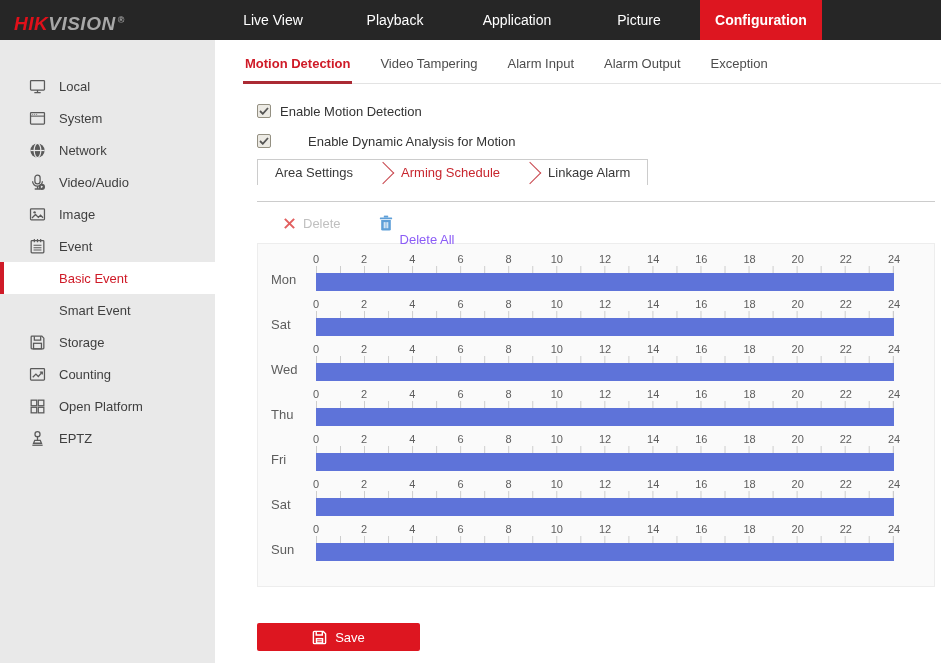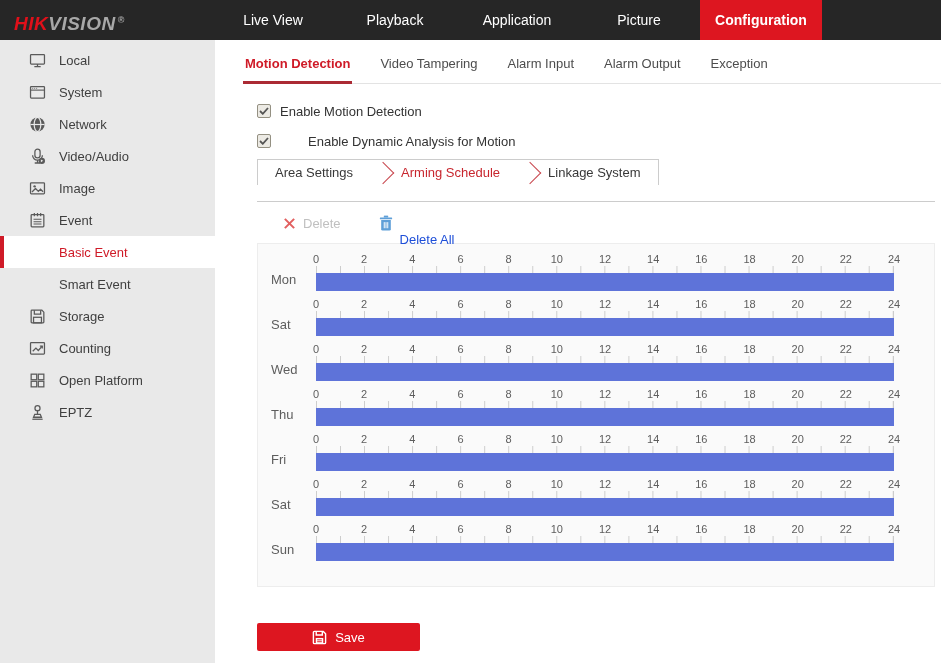--- a/index.html
+++ b/index.html
@@ -13,21 +13,21 @@
   .topbar { position:absolute; top:0; left:0; width:941px; height:40px; background:#262626; }
   .logo { position:absolute; left:14px; top:0; height:40px; line-height:40px;
           font-style:italic; font-weight:bold; font-size:19px; letter-spacing:.5px; color:#a8a8a8; cursor:default; }
   .logo .hik { color:#e0101a; }
   .logo .reg { font-size:9px; font-style:normal; vertical-align:super; margin-left:2px; }
   .nav { position:absolute; left:212px; top:0; height:40px; display:flex; }
   .nav-item { width:122px; height:40px; line-height:40px; text-align:center; color:#fff; font-size:14px; cursor:pointer; }
   .nav-item.active { background:#dd1620; font-weight:bold; }
 
   
-  .sidebar { position:absolute; left:0; top:40px; width:215px; height:623px; background:#e9e9e9; padding-top:4px; }
+  .sidebar { position:absolute; left:0; top:40px; width:215px; height:623px; background:#e9e9e9; padding-top:30px; }
   .side-item { position:relative; height:32px; display:flex; align-items:center; padding-left:28px;
                color:#3f3f3f; cursor:pointer; }
   .side-item .icon-box { width:19px; height:19px; margin-right:12px; flex:none; }
   .side-item.active { background:#fff; color:#cf1a27; }
   .side-item.active::before { content:''; position:absolute; left:0; top:0; bottom:0; width:4px; background:#cf1a27; }
 
   
   .main { position:absolute; left:215px; top:40px; width:726px; height:623px; background:#fff; }
 
   .tabs { display:flex; margin:16px 0 0 28px; border-bottom:1px solid #e3e3e3; }
@@ -51,21 +51,21 @@
   .chev { width:16px; height:16px; border-top:1px solid #bbb; border-right:1px solid #bbb;
           transform:rotate(45deg); margin:0 10px 0 -12px; flex:none; }
   .chev-red .chev { border-color:#c8454d; }
 
   .toolbar { margin-top:11px; height:20px; display:flex; align-items:center; }
   .tool-btn { display:flex; align-items:center; cursor:pointer; }
   .tool-btn .tool-label { margin-left:7px; }
   .btn-delete { margin-left:26px; }
   .btn-delete .tool-label { color:#c0c0c0; }
   .btn-delete-all { margin-left:38px; }
-  .btn-delete-all .tool-label { color:#1d4ed8;margin-top:32px; }
+  .btn-delete-all .tool-label { color:#8b5cf6;margin-top:32px; }
 
   
   .grid { margin-top:10px; width:678px; height:344px; background:#fafafa; border:1px solid #ededed; padding-top:9px; }
   .day-row { display:flex; height:45px; }
   .day-label { width:58px; padding-left:13px; color:#5d5d5d; margin-top:19px; flex:none; }
   .timeline { width:578px; position:relative; flex:none; }
   .hours { position:relative; height:13px; }
   .hour { position:absolute; top:0; left:calc(var(--i) * 100% / 12); transform:translateX(-50%);
           font-size:11px; color:#5d5d5d; white-space:nowrap; }
   .ruler { height:7px; border-right:1px solid #ccc; cursor:pointer;
@@ -326,21 +326,21 @@
             <span>Area Settings</span>
           </div>
 
           <div class="subtab active chev-red" style="--i: 1;">
             <span class="chev"></span>
             <span>Arming Schedule</span>
           </div>
 
           <div class="subtab chev-red" style="--i: 2;">
             <span class="chev"></span>
-            <span>Linkage System</span>
+            <span>Linkage Alarm</span>
           </div>
         </div>
     </div>
 
     <div class="toolbar">
       <div class="tool-btn btn-delete">
         <svg width="13" height="13" viewBox="0 0 14 14">
             <use href="#x-delete-icon"></use>
           </svg>
         <span class="tool-label">Delete</span>

